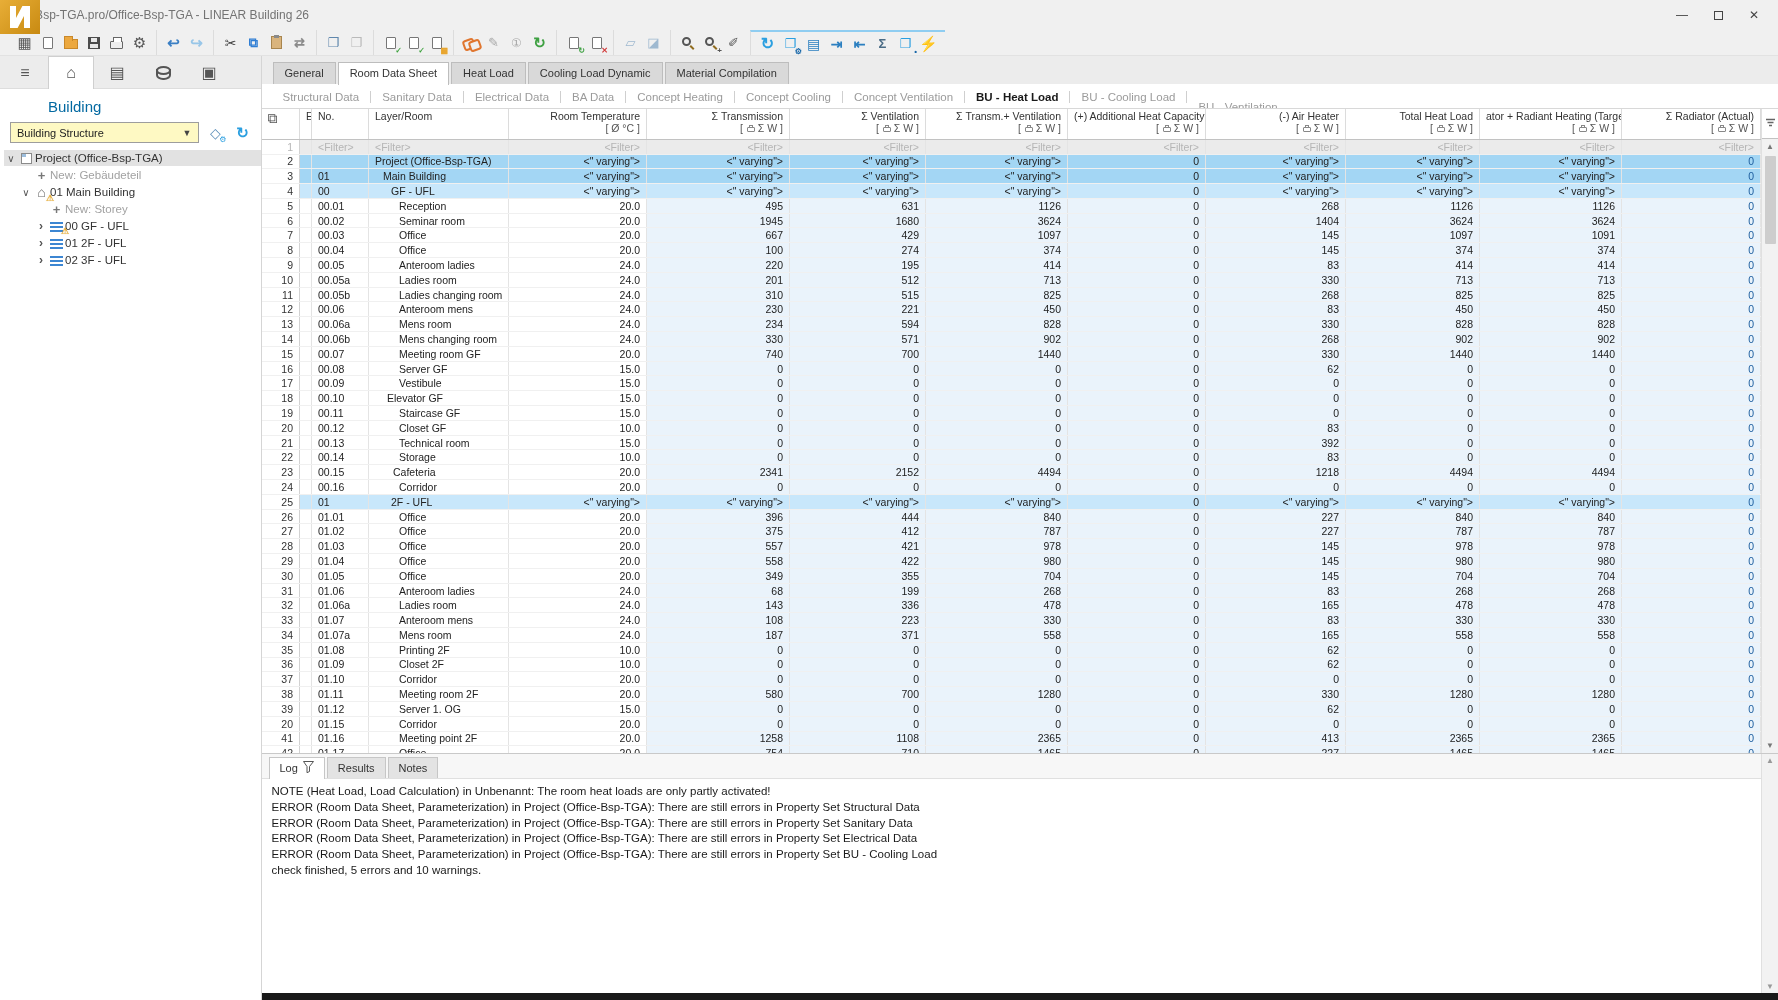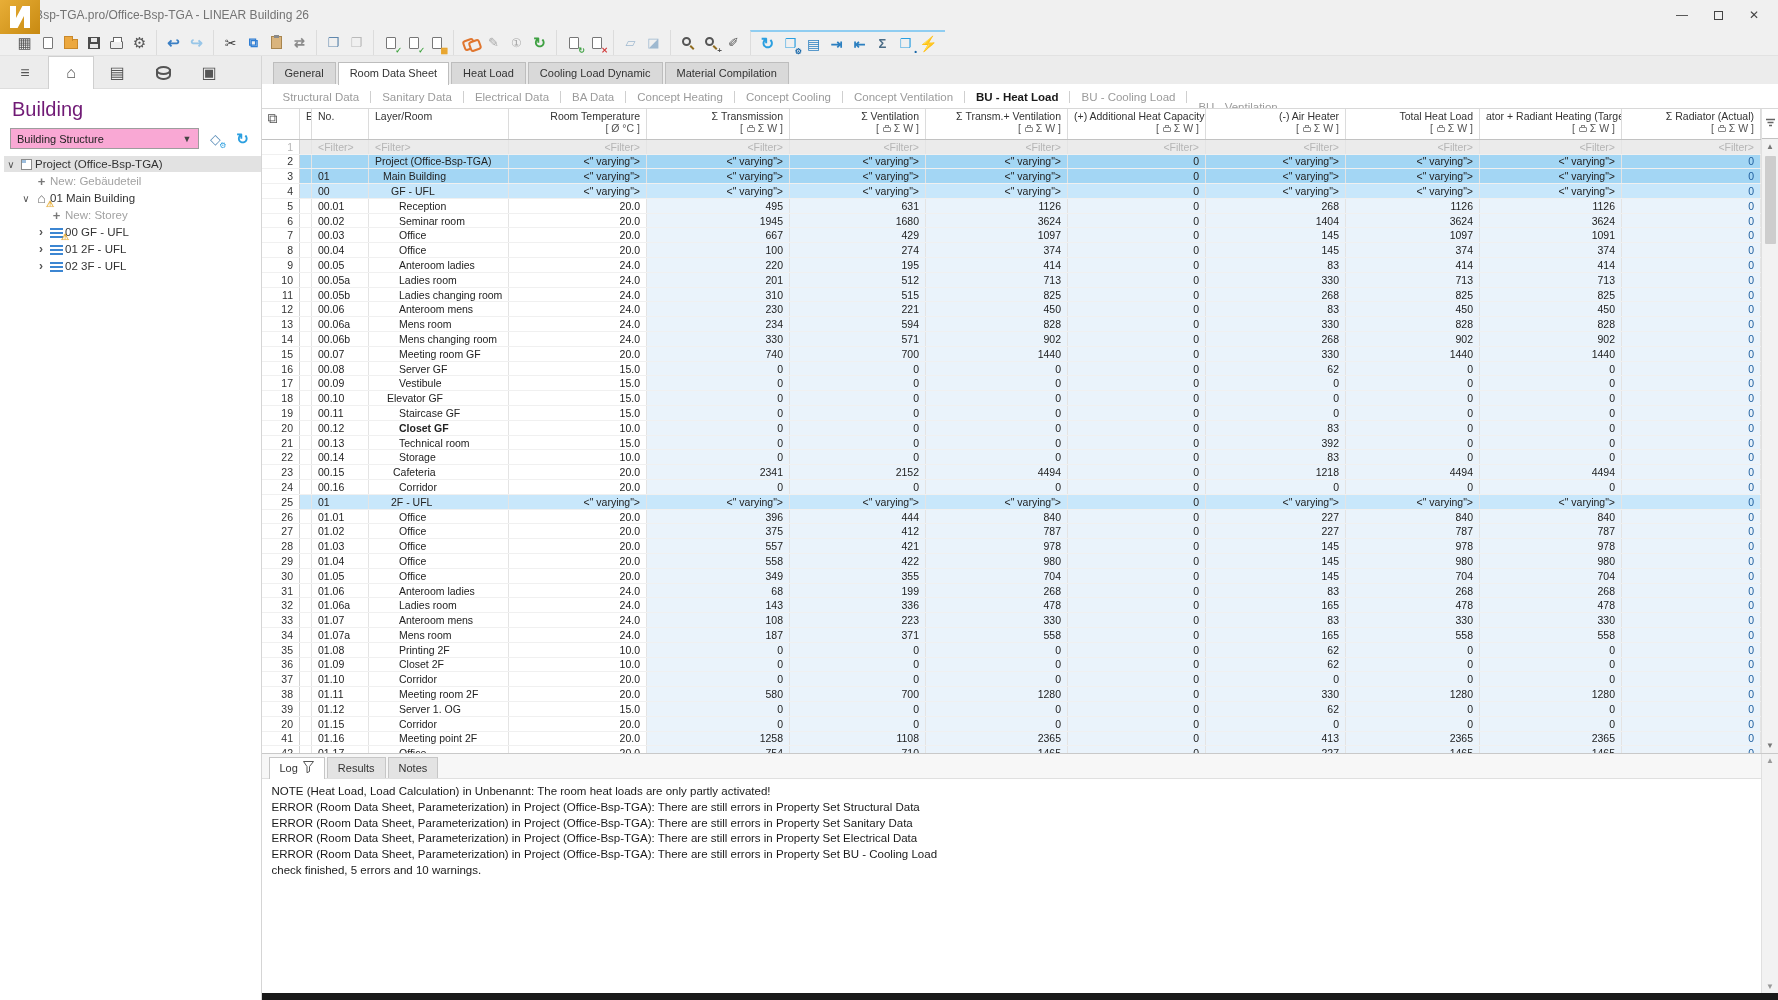--- a/index.html
+++ b/index.html
@@ -42,23 +42,23 @@
   .content { display:flex; height:944px; }
 
   
   .sidebar { width:262px; background:#fff; border-right:1px solid #d5d5d5; display:flex; flex-direction:column; }
   .side-tabs { display:flex; background:#ececec; height:33px; border-bottom:1px solid #ddd; padding-left:2px; }
   .side-tab { width:46px; height:33px; display:flex; align-items:center; justify-content:center; font-size:16px; color:#555; }
   .side-tab.active { background:#fff; border:1px solid #cfcfcf; border-bottom:none; }
   .ic-db { display:inline-block; width:15px; height:14px; position:relative; }
   .ic-db::before { content:""; position:absolute; top:0; left:0; right:0; height:5px; border:2px solid #555; border-radius:50%; }
   .ic-db::after { content:""; position:absolute; top:3px; left:0; right:0; bottom:0; border:2px solid #555; border-top:none; border-radius:0 0 7px 7px / 0 0 5px 5px; }
-  .side-title { font-size:20px; color:#701a75; padding:9px 12px 7px; }
+  .side-title { font-size:15px; color:#0369a1; padding:9px 12px 7px;margin-left:36px; }
   .side-controls { display:flex; align-items:center; padding:0 8px 0 10px; gap:7px; }
-  .dd { flex:1; height:21px; border:1px solid #9d9d9d; background:#f9a8d4; display:flex; align-items:center; padding:0 6px; }
+  .dd { flex:1; height:21px; border:1px solid #9d9d9d; background:#fef9c3; display:flex; align-items:center; padding:0 6px; }
   .dd .ddlabel { flex:1; }
   .dd .caret { color:#444; font-size:9px; }
   .sbtn { font-size:14px; display:flex; align-items:center; justify-content:center; width:20px; height:20px; position:relative; }
   .sbtn .ov { position:absolute; right:-1px; bottom:-1px; font-size:8px; }
   .tree { padding:7px 0 0 4px; font-size:11.5px; color:#333; }
   .titem { display:flex; align-items:center; height:16px; margin-bottom:1px; position:relative; white-space:nowrap; }
   .titem.sel { background:#e2e2e2; }
   .titem.muted { color:#a2a2a2; }
   .texp { width:14px; text-align:center; color:#555; font-size:10px; flex:none; }
   .tico { width:17px; flex:none; display:flex; align-items:center; justify-content:center; position:relative; }
@@ -694,21 +694,21 @@
                 <td class="ra calc">0</td>
                 <td class="ra calc">0</td>
                 <td class="ra calc">0</td>
                 <td class="ra calc">0</td>
                 <td class="ra calc accent">0</td>
               </tr>
               <tr>
                 <td class="rnum">20</td>
                 <td></td>
                 <td>00.12</td>
-                <td style="padding-left: 30px; font-weight: bold;">Closet GF</td>
+                <td style="padding-left: 30px;">Closet GF</td>
                 <td class="ra">10.0</td>
                 <td class="ra calc">0</td>
                 <td class="ra calc">0</td>
                 <td class="ra calc">0</td>
                 <td class="ra calc">0</td>
                 <td class="ra calc">83</td>
                 <td class="ra calc">0</td>
                 <td class="ra calc">0</td>
                 <td class="ra calc accent">0</td>
               </tr>

